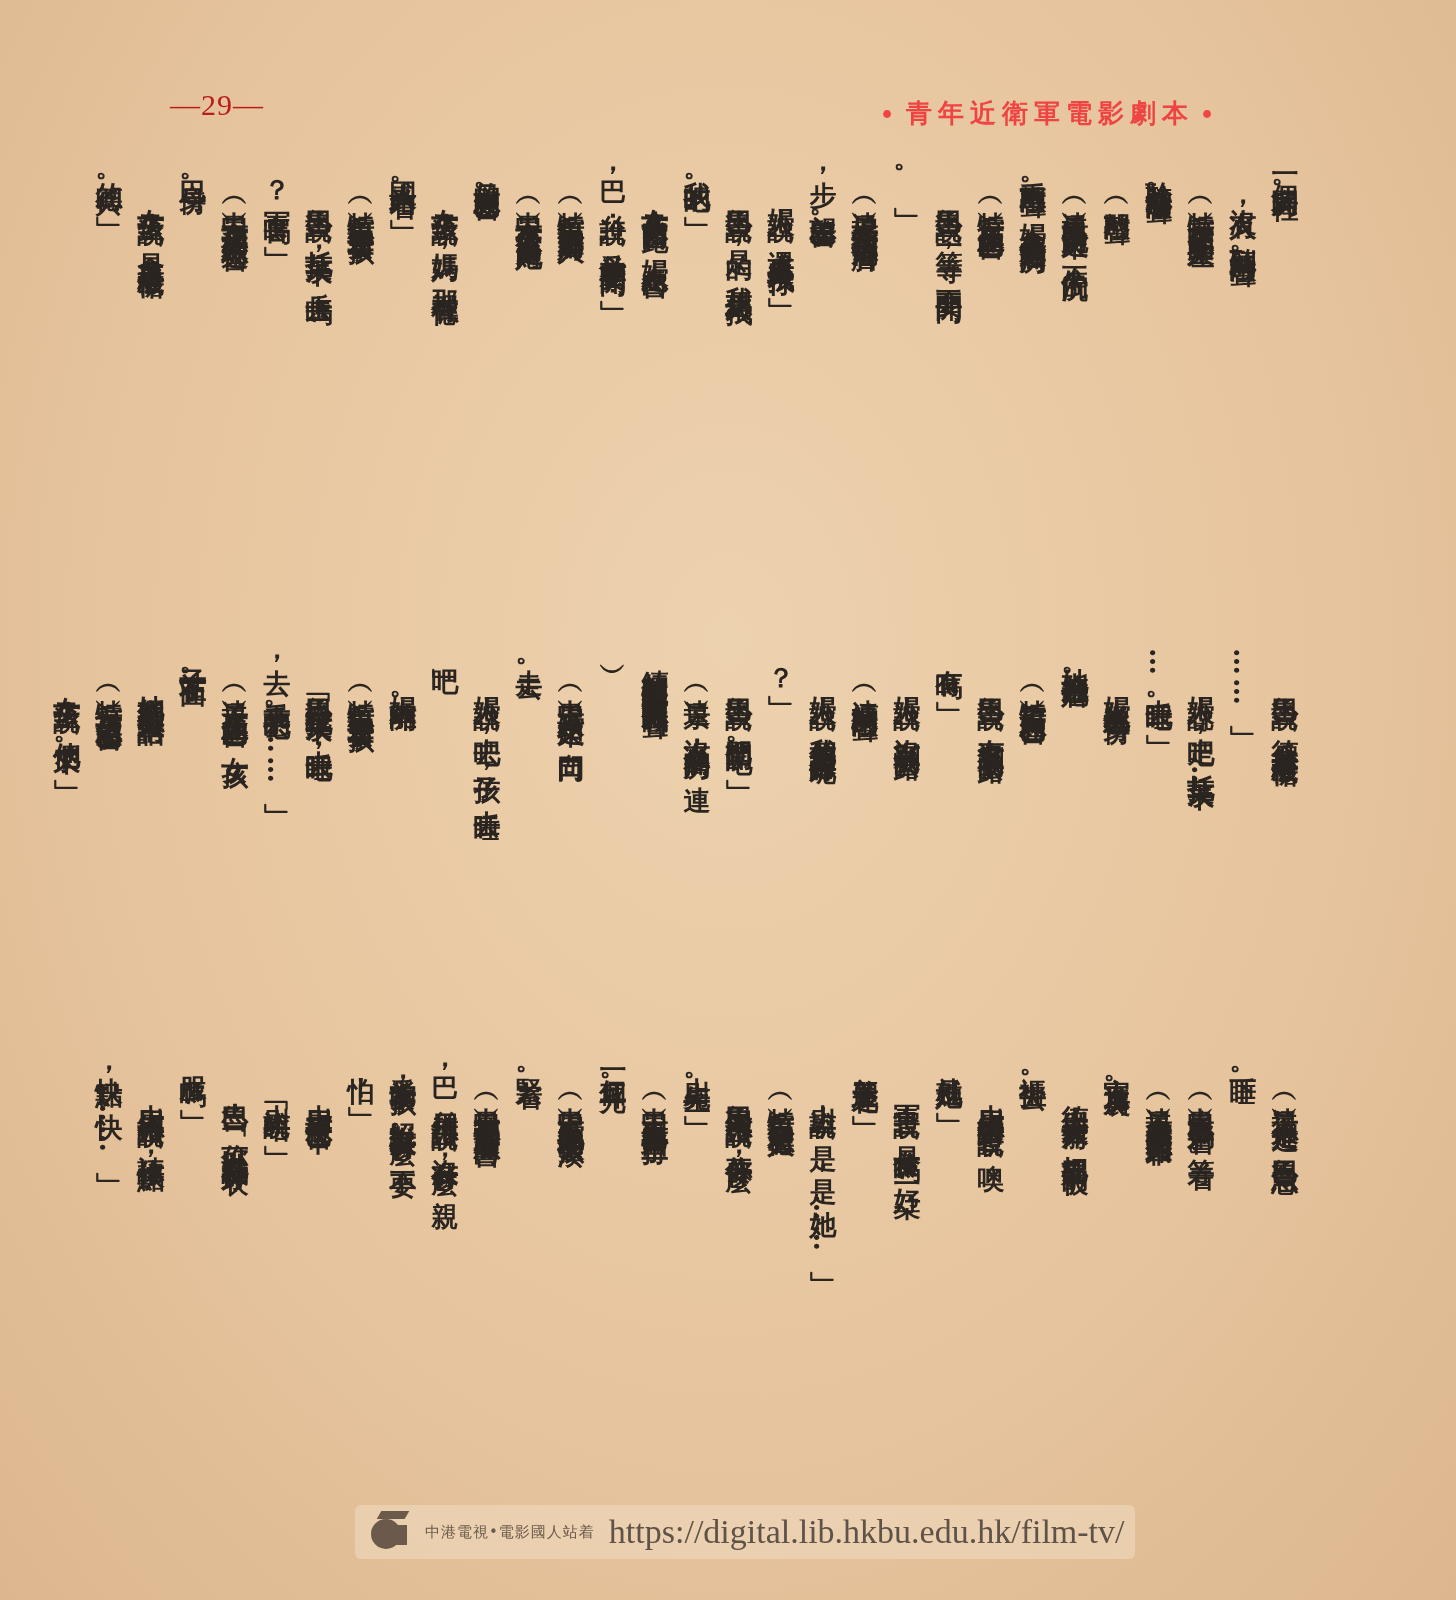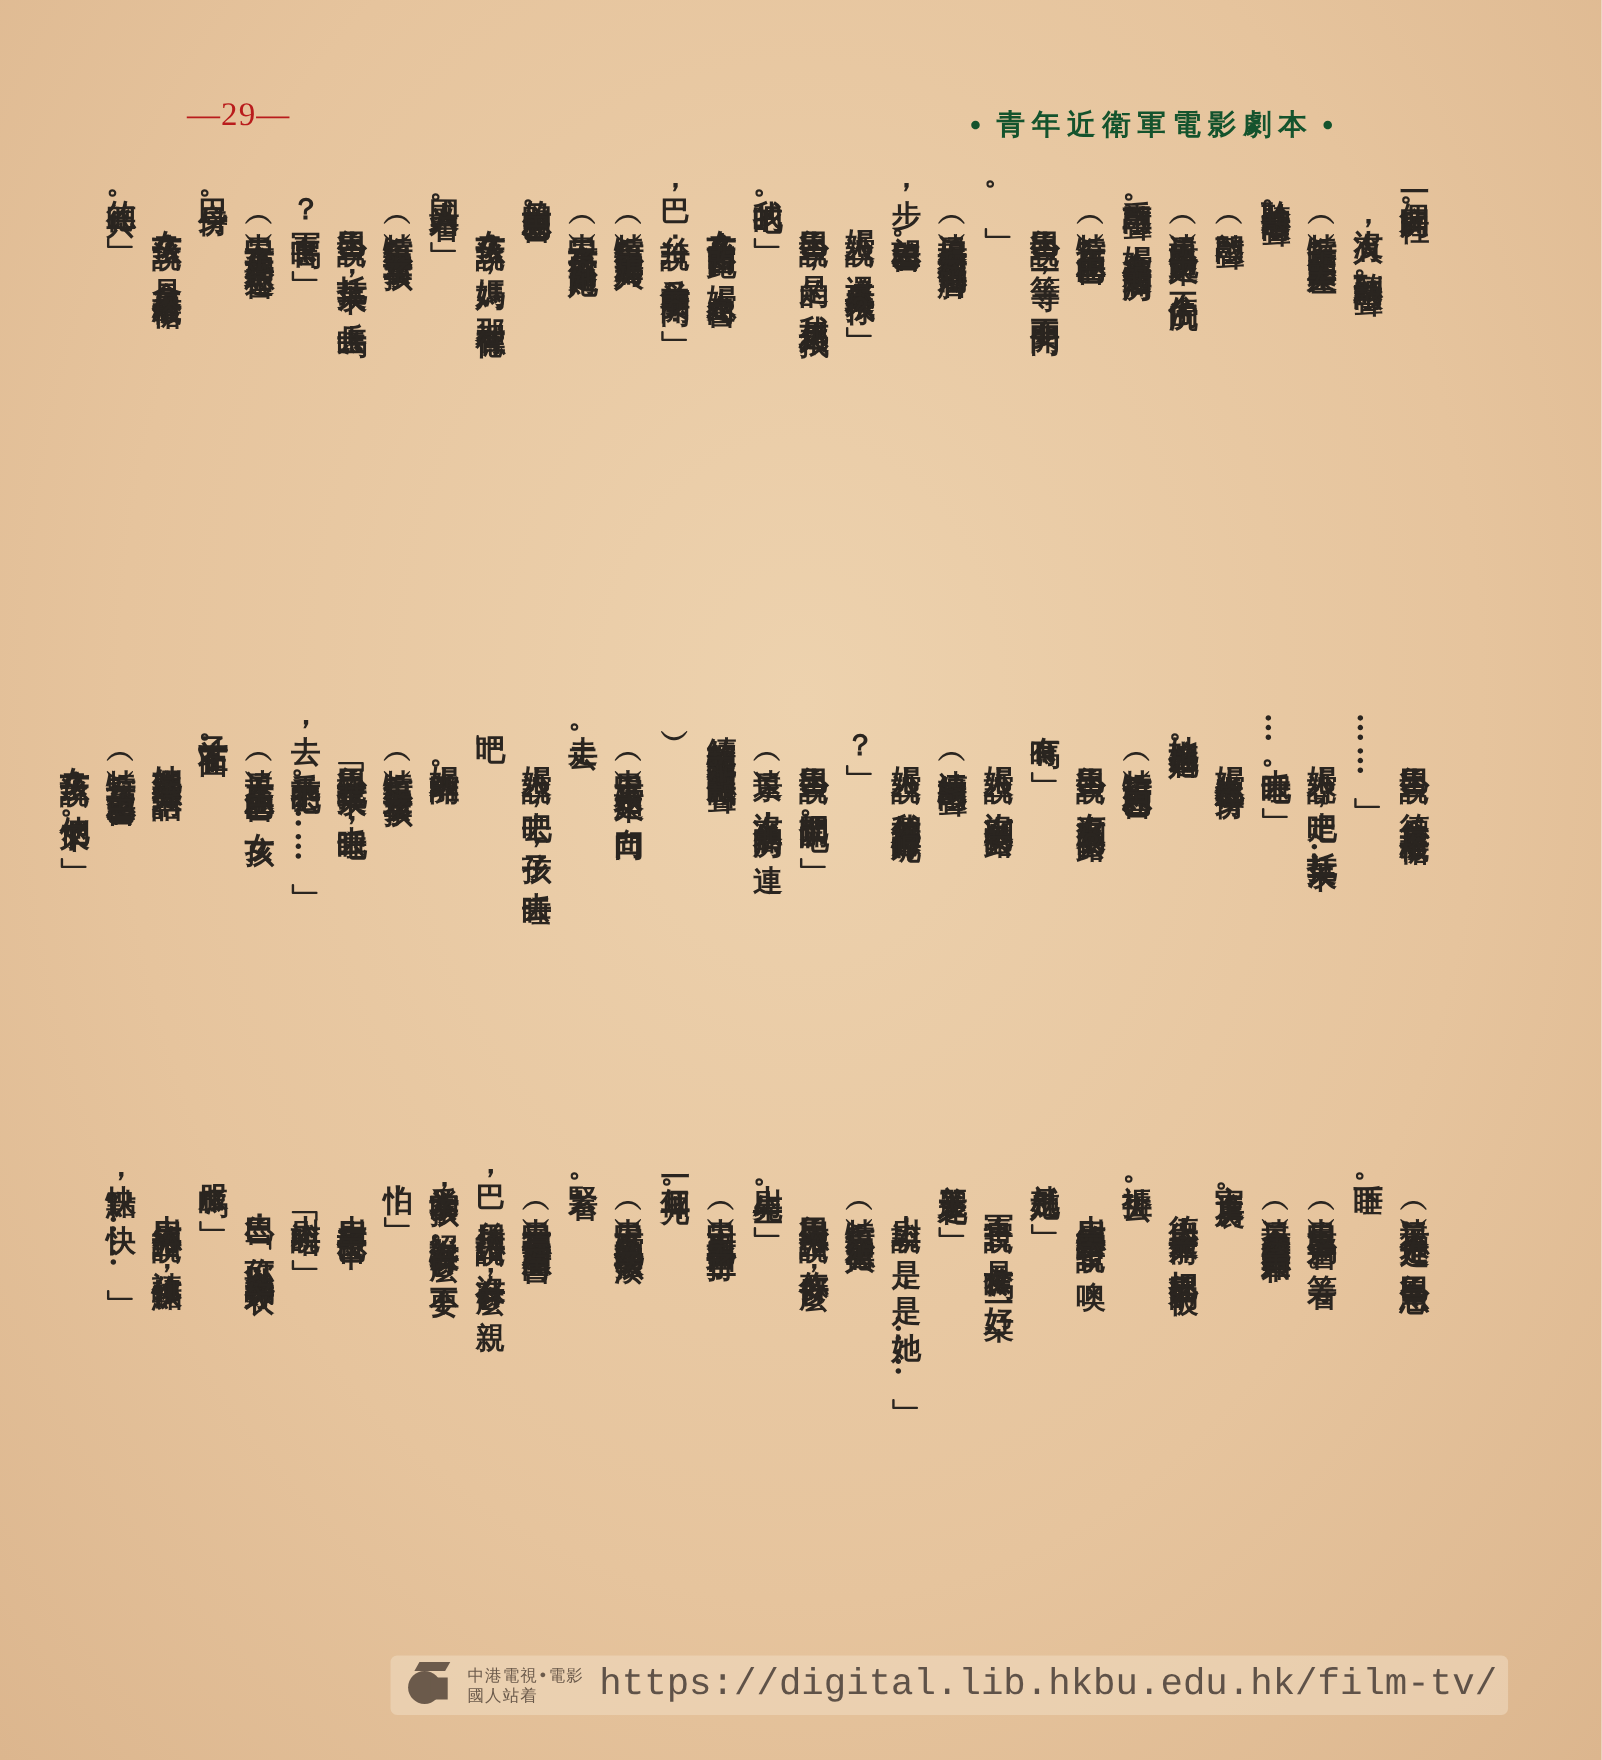--- a/index.html
+++ b/index.html
@@ -11,21 +11,21 @@
     color: #2a2520;
     position: relative;
   }
   .page-number {
     position: absolute; left: 170px; top: 88px;
     font-family: "Liberation Serif", serif; font-size: 30px; color: #b91c1c;
     letter-spacing: 1px;
   }
   .running-header {
     position: absolute; right: 230px; top: 96px;
-    font-size: 26px; font-weight: bold; letter-spacing: 6px; color: #14532d;
+    font-size: 26px; font-weight: bold; letter-spacing: 6px; color: #ef4444;
   }
   .running-header .dot { font-size: 22px; margin: 0 6px; }
   .band {
     position: absolute;
     writing-mode: vertical-rl;
     font-size: 27px;
     line-height: 42px;
     letter-spacing: 3px;
     font-weight: bold;
   }
@@ -39,22 +39,22 @@
     display: flex; align-items: center; gap: 14px;
     background: rgba(240,220,195,0.55);
     padding: 4px 10px; border-radius: 6px;
   }
   .logo-mark {
     width: 46px; height: 46px; position: relative;
   }
   .logo-mark .disc { position:absolute; left:6px; top:10px; width:30px; height:30px; border-radius:50%; background:#6b5a4b; }
   .logo-mark .flap1 { position:absolute; left:14px; top:2px; width:28px; height:8px; background:#6b5a4b; transform:skewX(-30deg); }
   .logo-mark .flap2 { position:absolute; left:26px; top:16px; width:16px; height:20px; background:#6b5a4b; }
-  .logo-text { display:flex; flex-direction:column; font-family:"DejaVu Sans", sans-serif; color:#6b5a4b; font-size:15px; line-height:18px; letter-spacing:1px; }
-  .footer-url { font-family:Liberation Mono, monospace; font-size:34px; color:#5f5248; }
+  .logo-text { display:flex; flex-direction:row; font-family:"DejaVu Sans", sans-serif; color:#6b5a4b; font-size:15px; line-height:18px; letter-spacing:1px; }
+  .footer-url { font-family:Liberation Serif, serif; font-size:34px; color:#5f5248; }
 </style>
 </head>
 <body>
 
 <div class="page-number">—29—</div>
 
 <div class="running-header">
   <span class="dot">•</span><span>青年近衛軍電影劇本</span><span class="dot">•</span>
 </div>
 

